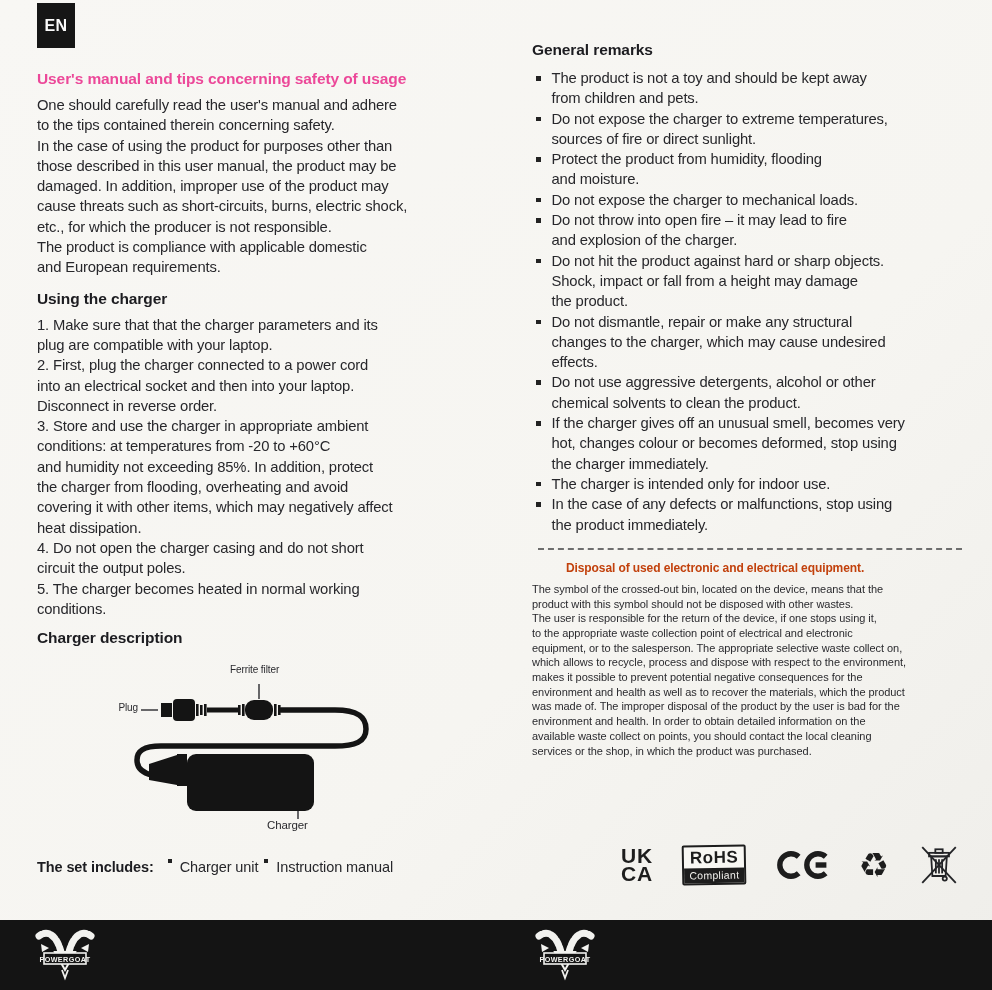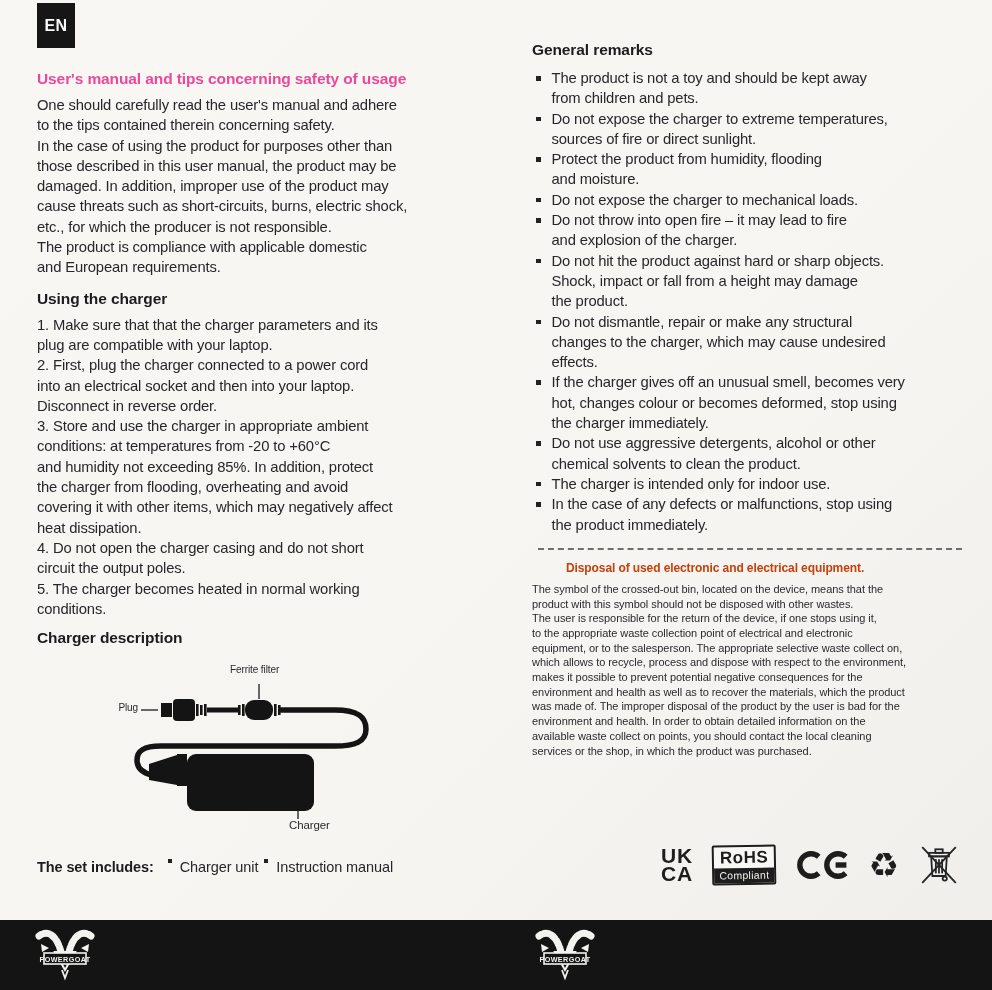--- a/index.html
+++ b/index.html
@@ -25,42 +25,42 @@
     white-space:pre-line;color:#27272b;
   }
   h2.desc{margin-top:9px;}
 
   
   .diagram{position:relative;margin-top:7px;height:200px;width:462px;}
   .diagram svg{position:absolute;left:0;top:0;}
   .dlabel{position:absolute;font-size:10px;color:#2a2a2e;letter-spacing:-.1px;}
   .lbl-ferrite{left:193px;top:10px;}
   .lbl-plug{left:61px;top:48px;width:40px;text-align:right;}
-  .lbl-charger{left:252px;top:165px;font-size:11.5px;}
+  .lbl-charger{left:230px;top:165px;font-size:11.5px;}
 
   
   .set-line{margin-top:5px;display:flex;align-items:flex-start;font-size:14.5px;letter-spacing:-.1px;}
   .set-label{font-weight:700;color:#1c1c20;margin-right:8px;}
   .sq{width:4px;height:4px;background:#222;display:inline-block;margin:0 8px 0 6px;flex:0 0 auto;}
   .set-item{color:#27272b;}
 
   
   .col-right{position:absolute;left:532px;top:0;width:435px;}
   h2.general{margin:40px 0 0 0;font-size:15.5px;line-height:19px;font-weight:700;color:#1c1c20;letter-spacing:-.1px;}
   ul.remarks{list-style:none;margin:9px 0 0 0;padding:0;}
   ul.remarks li{display:flex;align-items:flex-start;}
   .bmark{flex:0 0 auto;width:4.5px;height:4.5px;background:#222;margin:8px 11px 0 4px;}
   .btext{white-space:pre-line;font-size:14.8px;line-height:20.3px;letter-spacing:-.15px;color:#27272b;}
 
   .dashes{margin-top:13px;width:424px;border:none;border-top:2px dashed #6e6e6e;height:0;}
   h3.disposal{margin:11px 0 0 0;font-size:12px;line-height:15px;font-weight:700;color:#c2410c;letter-spacing:-.1px;padding-left:34px;}
   p.small{margin:6px 0 0 0;font-size:11px;line-height:14.7px;letter-spacing:-.05px;white-space:pre-line;color:#2a2a2e;width:435px;}
 
   
-  .marks{margin-top:85px;display:flex;align-items:center;justify-content:flex-end;gap:19px;width:428px;}
+  .marks{margin-top:85px;display:flex;align-items:center;justify-content:flex-end;gap:29px;width:428px;}
   .ukca{font-weight:700;font-size:21px;line-height:18px;letter-spacing:1px;color:#1d1d1d;text-align:center;}
   .rohs{border:2.5px solid #1d1d1d;border-radius:2px;text-align:center;transform:rotate(-1deg);background:#f8f7f3;}
   .rohs-top{font-size:17px;font-weight:700;letter-spacing:.5px;padding:1px 6px 0 6px;color:#1d1d1d;}
   .rohs-bottom{background:#1d1d1d;color:#f3f2ee;font-size:10.5px;padding:1px 5px 2px 5px;letter-spacing:.3px;}
   .recycle{font-family:"DejaVu Sans",sans-serif;font-size:34px;color:#1d1d1d;line-height:34px;}
 
   
   .footer{position:absolute;left:0;bottom:0;width:992px;height:70px;background:#141414;}
   .goat{position:absolute;top:6px;}
   .goat-1{left:33px;}
@@ -186,28 +186,28 @@
 the product.</span>
         </li>
       <li>
           <span class="bmark"></span>
           <span class="btext">Do not dismantle, repair or make any structural
 changes to the charger, which may cause undesired
 effects.</span>
         </li>
       <li>
           <span class="bmark"></span>
+          <span class="btext">Do not use aggressive detergents, alcohol or other
+chemical solvents to clean the product.</span>
+        </li>
+      <li>
+          <span class="bmark"></span>
           <span class="btext">If the charger gives off an unusual smell, becomes very
 hot, changes colour or becomes deformed, stop using
 the charger immediately.</span>
-        </li>
-      <li>
-          <span class="bmark"></span>
-          <span class="btext">Do not use aggressive detergents, alcohol or other
-chemical solvents to clean the product.</span>
         </li>
       <li>
           <span class="bmark"></span>
           <span class="btext">The charger is intended only for indoor use.</span>
         </li>
       <li>
           <span class="bmark"></span>
           <span class="btext">In the case of any defects or malfunctions, stop using
 the product immediately.</span>
         </li>

